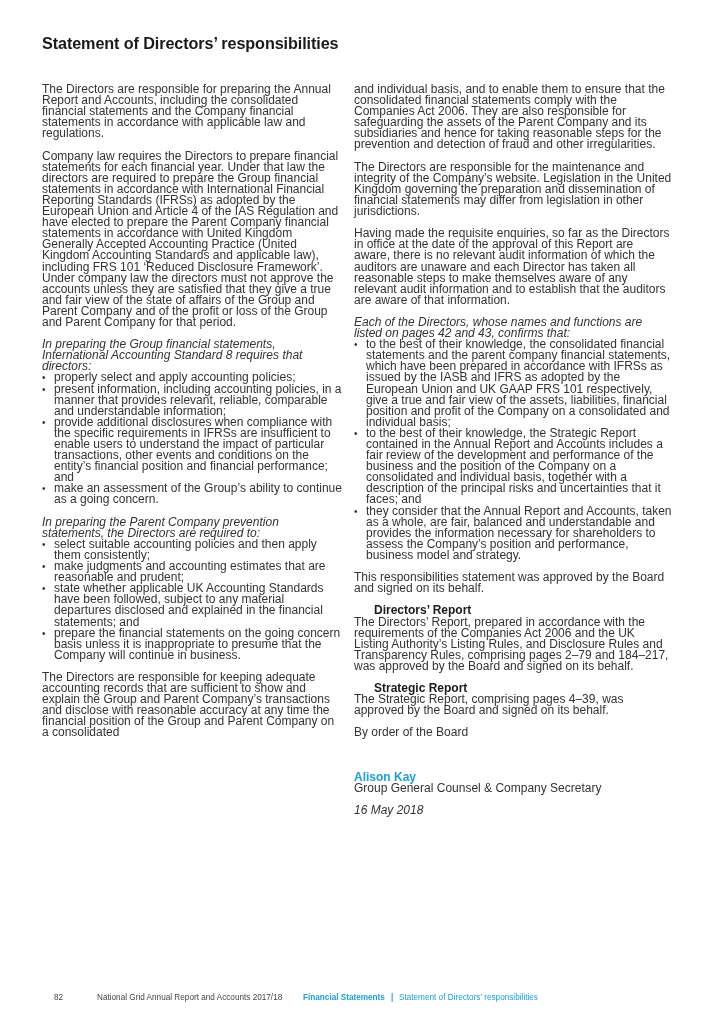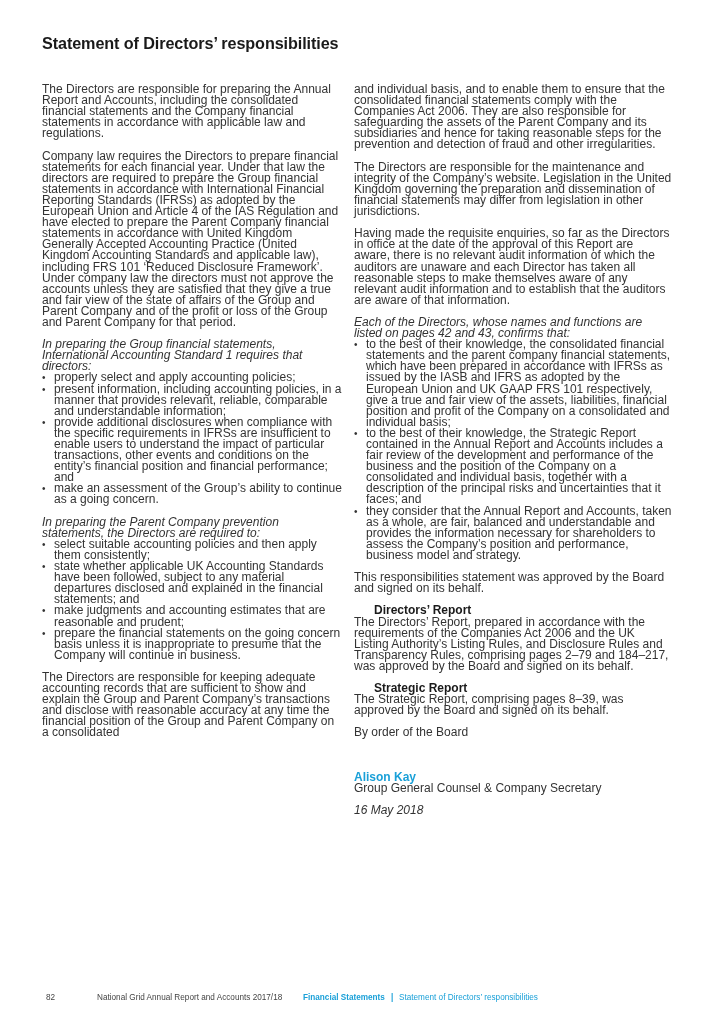--- a/index.html
+++ b/index.html
@@ -12,66 +12,66 @@
   .col-right { left: 354px; width: 318px; }
   .para { margin: 0 0 11.1px 0; }
   .para.tight { margin-bottom: 0; font-style: italic; }
   ul.bullets { list-style: none; margin: 0 0 11.1px 0; padding: 0; }
   ul.bullets li { position: relative; padding-left: 12px; }
   ul.bullets li::before { content: "\2022"; position: absolute; left: 0; top: 0; font-size: 10px; }
   .subhead { font-weight: bold; color: #1a1a1a; margin: 0; padding-left: 20px; }
   .signer-name { font-weight: bold; color: #1aa0d8; margin: 0; }
   .spacer { height: 22px; }
   .footer { position: absolute; top: 993px; left: 42px; font-size: 8.2px; color: #444; white-space: nowrap; }
-  .footer .pg { position: absolute; left: 4px; }
+  .footer .pg { position: absolute; left: 12px; }
   .footer .pub { position: absolute; left: 55px; }
   .footer .section { position: absolute; left: 261px; color: #1aa0d8; font-weight: bold; }
   .footer .sep { position: absolute; left: 349px; color: #1aa0d8; font-weight: bold; }
   .footer .subsection { position: absolute; left: 357px; color: #1aa0d8; }
 </style>
 </head>
 <body>
 
 <h1 class="page-title">Statement of Directors’ responsibilities</h1>
 
 <div class="col col-left">
   <p class="para">The Directors are responsible for preparing the Annual Report and Accounts, including the consolidated financial statements and the Company financial statements in accordance with applicable law and regulations.</p>
   <p class="para">Company law requires the Directors to prepare financial statements for each financial year. Under that law the directors are required to prepare the Group financial statements in accordance with International Financial Reporting Standards (IFRSs) as adopted by the European Union and Article 4 of the IAS Regulation and have elected to prepare the Parent Company financial statements in accordance with United Kingdom Generally Accepted Accounting Practice (United Kingdom Accounting Standards and applicable law), including FRS 101 ‘Reduced Disclosure Framework’. Under company law the directors must not approve the accounts unless they are satisfied that they give a true and fair view of the state of affairs of the Group and Parent Company and of the profit or loss of the Group and Parent Company for that period.</p>
-  <p class="para tight">In preparing the Group financial statements, International Accounting Standard 1 requires that directors:</p>
+  <p class="para tight">In preparing the Group financial statements, International Accounting Standard 8 requires that directors:</p>
   <ul class="bullets">
     <li>properly select and apply accounting policies;</li>
     <li>present information, including accounting policies, in a manner that provides relevant, reliable, comparable and understandable information;</li>
     <li>provide additional disclosures when compliance with the specific requirements in IFRSs are insufficient to enable users to understand the impact of particular transactions, other events and conditions on the entity’s financial position and financial performance; and</li>
     <li>make an assessment of the Group’s ability to continue as a going concern.</li>
   </ul>
   <p class="para tight">In preparing the Parent Company prevention statements, the Directors are required to:</p>
   <ul class="bullets">
     <li>select suitable accounting policies and then apply them consistently;</li>
+    <li>make judgments and accounting estimates that are reasonable and prudent;</li>
     <li>state whether applicable UK Accounting Standards have been followed, subject to any material departures disclosed and explained in the financial statements; and</li>
-    <li>make judgments and accounting estimates that are reasonable and prudent;</li>
     <li>prepare the financial statements on the going concern basis unless it is inappropriate to presume that the Company will continue in business.</li>
   </ul>
   <p class="para">The Directors are responsible for keeping adequate accounting records that are sufficient to show and explain the Group and Parent Company’s transactions and disclose with reasonable accuracy at any time the financial position of the Group and Parent Company on a consolidated</p>
 </div>
 
 <div class="col col-right">
   <p class="para">and individual basis, and to enable them to ensure that the consolidated financial statements comply with the Companies Act 2006. They are also responsible for safeguarding the assets of the Parent Company and its subsidiaries and hence for taking reasonable steps for the prevention and detection of fraud and other irregularities.</p>
   <p class="para">The Directors are responsible for the maintenance and integrity of the Company’s website. Legislation in the United Kingdom governing the preparation and dissemination of financial statements may differ from legislation in other jurisdictions.</p>
   <p class="para">Having made the requisite enquiries, so far as the Directors in office at the date of the approval of this Report are aware, there is no relevant audit information of which the auditors are unaware and each Director has taken all reasonable steps to make themselves aware of any relevant audit information and to establish that the auditors are aware of that information.</p>
   <p class="para tight">Each of the Directors, whose names and functions are listed on pages 42 and 43, confirms that:</p>
   <ul class="bullets">
     <li>to the best of their knowledge, the consolidated financial statements and the parent company financial statements, which have been prepared in accordance with IFRSs as issued by the IASB and IFRS as adopted by the European Union and UK GAAP FRS 101 respectively, give a true and fair view of the assets, liabilities, financial position and profit of the Company on a consolidated and individual basis;</li>
     <li>to the best of their knowledge, the Strategic Report contained in the Annual Report and Accounts includes a fair review of the development and performance of the business and the position of the Company on a consolidated and individual basis, together with a description of the principal risks and uncertainties that it faces; and</li>
     <li>they consider that the Annual Report and Accounts, taken as a whole, are fair, balanced and understandable and provides the information necessary for shareholders to assess the Company’s position and performance, business model and strategy.</li>
   </ul>
   <p class="para">This responsibilities statement was approved by the Board and signed on its behalf.</p>
   <p class="subhead">Directors’ Report</p>
   <p class="para">The Directors’ Report, prepared in accordance with the requirements of the Companies Act 2006 and the UK Listing Authority’s Listing Rules, and Disclosure Rules and Transparency Rules, comprising pages 2–79 and 184–217, was approved by the Board and signed on its behalf.</p>
   <p class="subhead">Strategic Report</p>
-  <p class="para">The Strategic Report, comprising pages 8–39, was approved by the Board and signed on its behalf.</p>
+  <p class="para">The Strategic Report, comprising pages 4–39, was approved by the Board and signed on its behalf.</p>
   <p class="para">By order of the Board</p>
   <div class="spacer"></div>
   <p class="signer-name">Alison Kay</p>
   <p class="para">Group General Counsel &amp; Company Secretary</p>
   <p class="para tight">16 May 2018</p>
 </div>
 
 <div class="footer">
   <span class="pg">82</span>
   <span class="pub">National Grid Annual Report and Accounts 2017/18</span>

